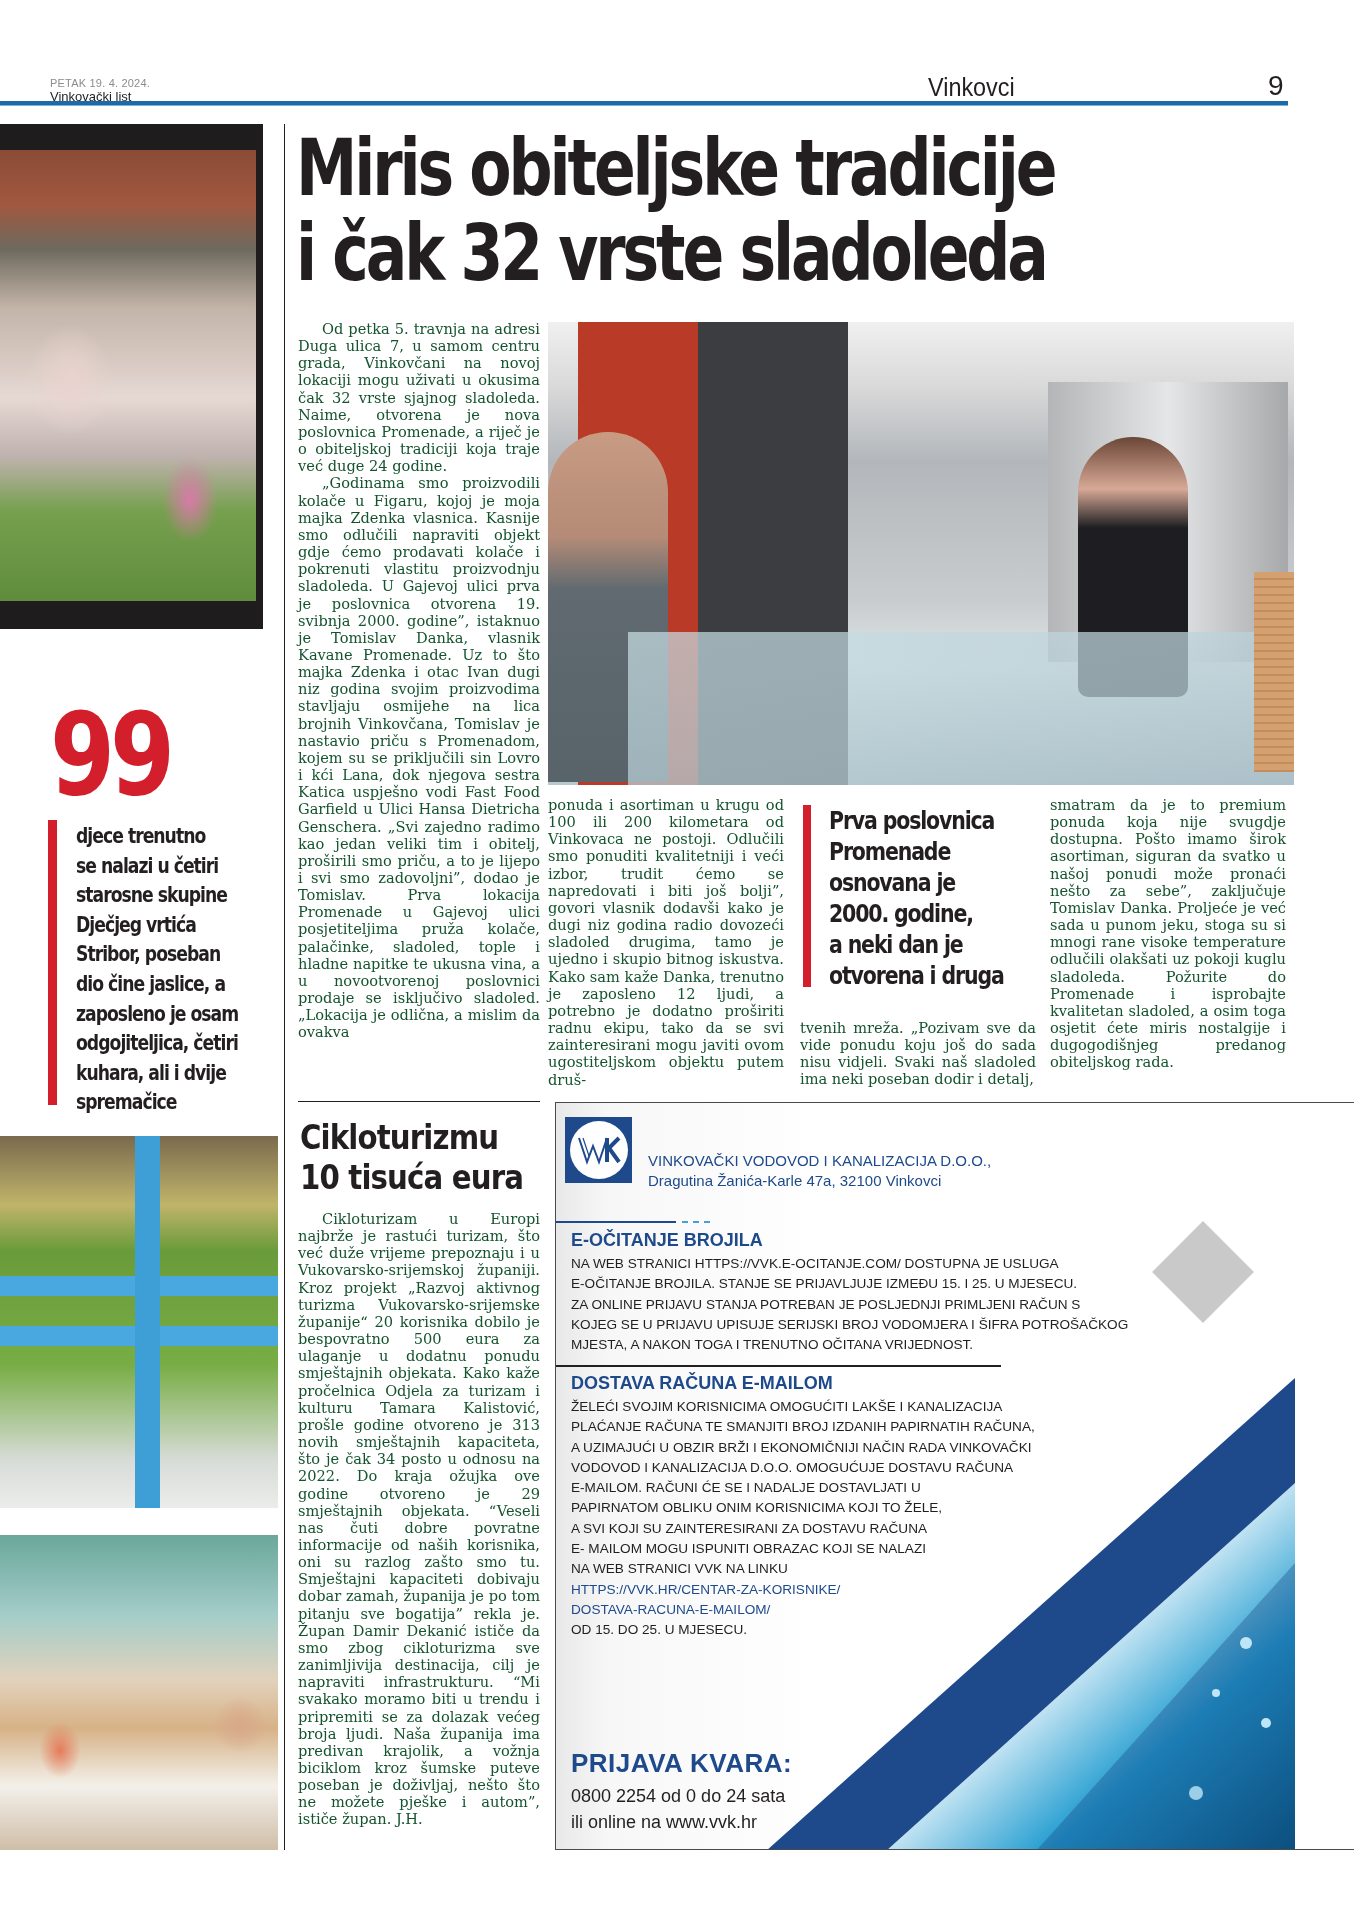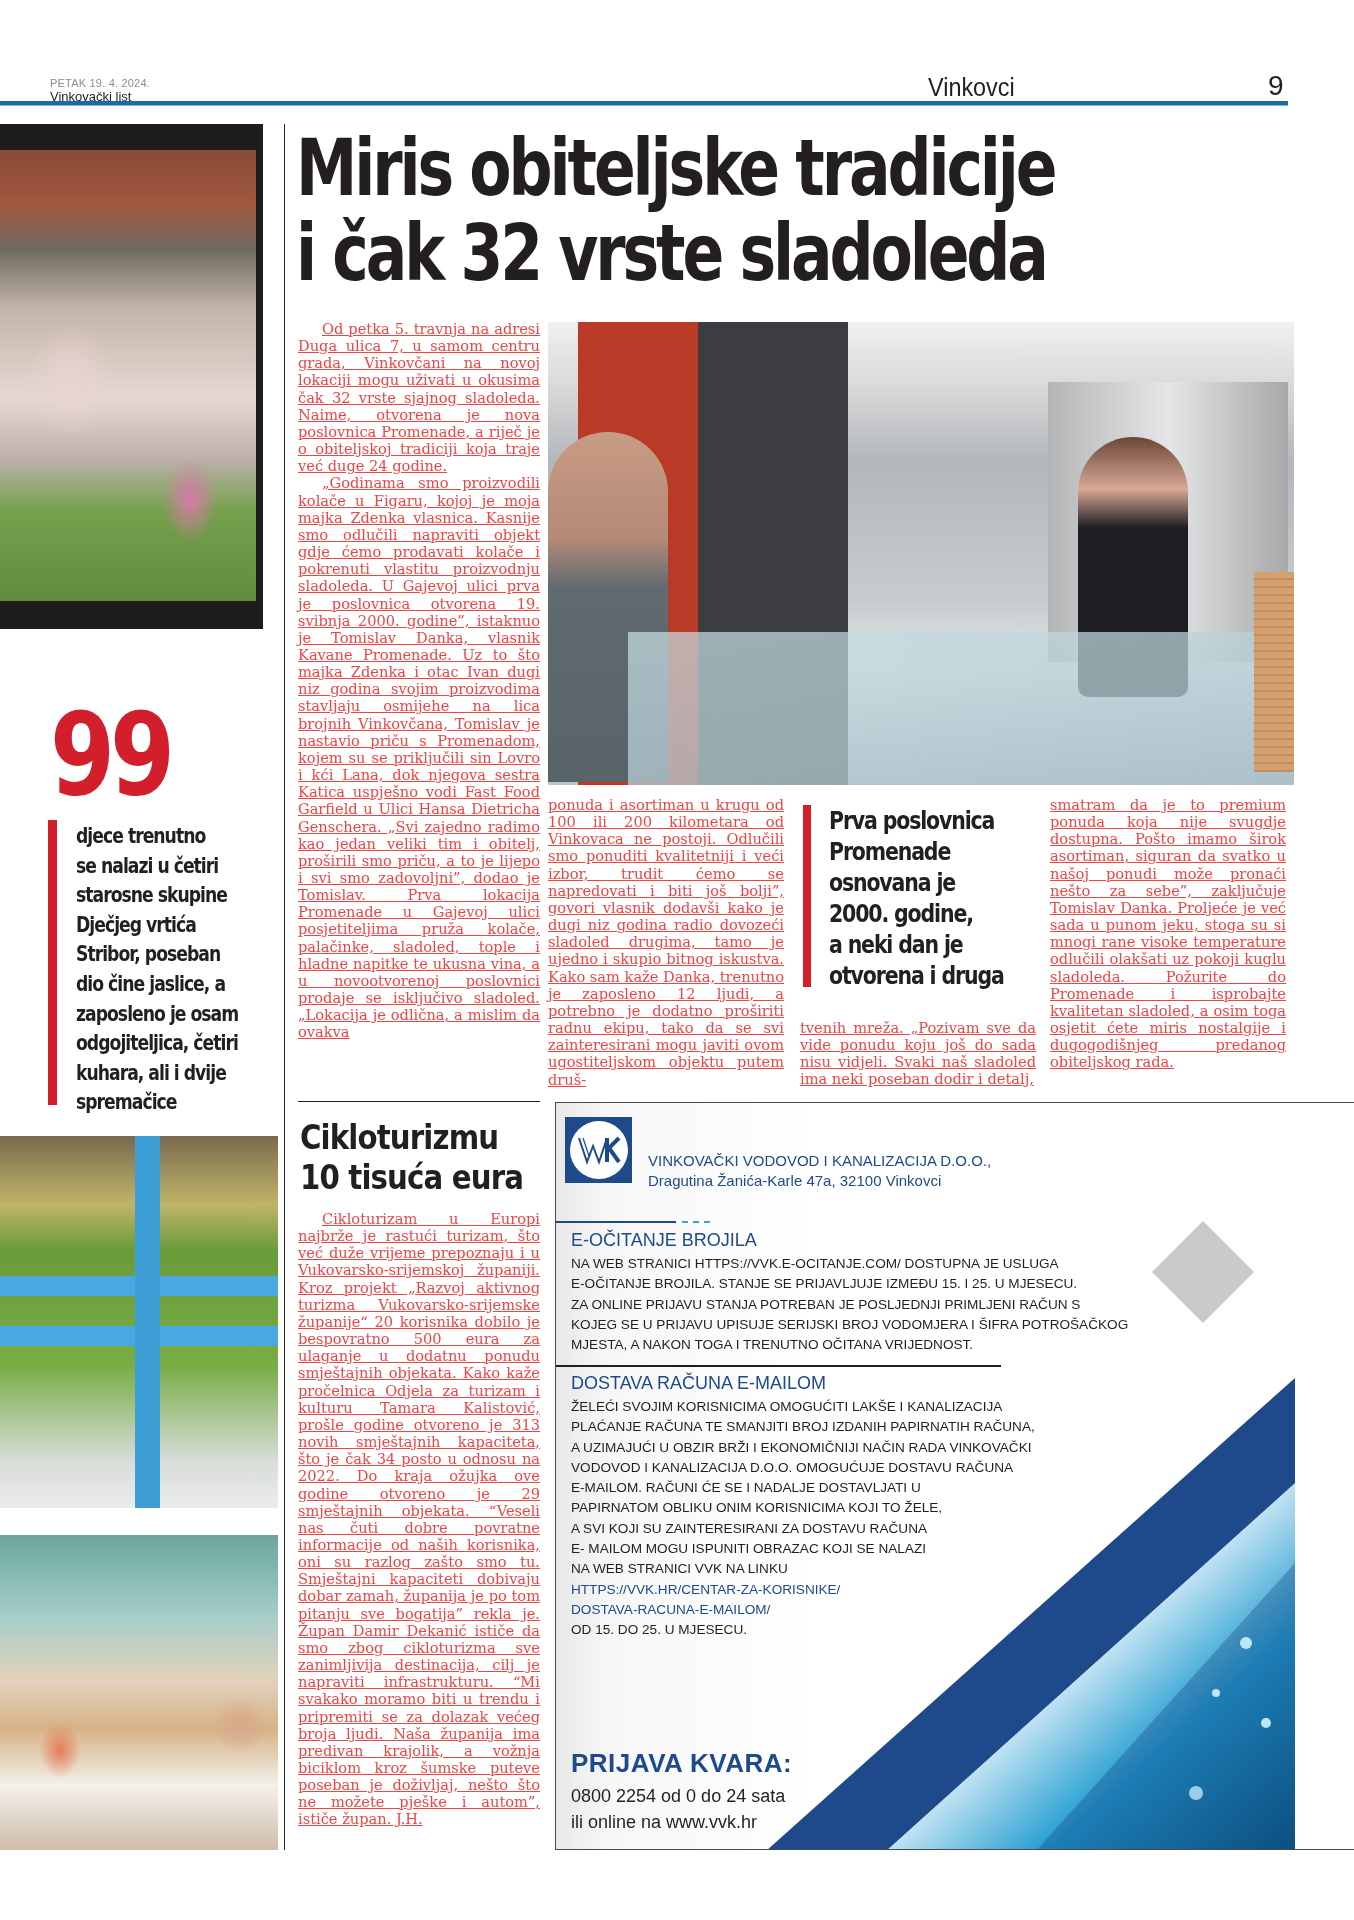--- a/index.html
+++ b/index.html
@@ -46,21 +46,21 @@
   .ice-cups { position: absolute; right: 0; top: 250px; width: 40px; height: 200px; background: repeating-linear-gradient(180deg, #d5a06f 0 6px, #c48d5c 6px 8px); }
 
   .v-rule { position: absolute; width: 1px; background: #231f20; }
 
   
   .headline { position: absolute; left: 296px; top: 126px; width: 1000px;
     font: bold 79px/85px "DejaVu Sans", sans-serif; color: #231f20; letter-spacing: -4px;
     transform: scaleX(0.78); transform-origin: left top; white-space: nowrap; }
 
   
-  .col { position: absolute; font: 14.6px/17.15px "DejaVu Serif", serif; color: #ef4444; text-align: justify; hyphens: none; text-decoration: underline; }
+  .col { position: absolute; font: 14.6px/17.15px "DejaVu Serif", serif; color: #14532d; text-align: justify; hyphens: none; }
   .col p { text-indent: 24px; }
   .col p.noind { text-indent: 0; }
   .col-a { left: 298px; top: 320px; width: 242px; }
   .col-b { left: 548px; top: 796px; width: 236px; }
   .col-c { left: 800px; top: 1019px; width: 236px; }
   .col-d { left: 1050px; top: 796px; width: 236px; }
 
   
   .pullquote { position: absolute; left: 803px; top: 805px; width: 240px; }
   .pq-bar { position: absolute; left: 0; top: 0; width: 8px; height: 182px; background: #d21f2b; }
@@ -77,21 +77,21 @@
   .col-e { left: 298px; top: 1210px; width: 242px; }
 
   
   .ad { position: absolute; left: 555px; top: 1102px; width: 882px; height: 748px; border: 1px solid #4a4a4a; overflow: hidden;
     background: linear-gradient(90deg, #e8e8e8 0%, #f7f7f7 6%, #ffffff 30%); font-family: "Liberation Sans", sans-serif; }
   .ad-logo { position: absolute; left: 9px; top: 14px; width: 67px; height: 66px; background: #1e4a8c; }
   .ad-logo-circle { position: absolute; left: 5px; top: 4px; width: 58px; height: 58px; border-radius: 50%; background: #fff; display: flex; align-items: center; justify-content: center; }
   .ad-company { position: absolute; left: 92px; top: 48px; font-size: 15px; line-height: 20px; color: #1e4a8c; }
   .ad-line { position: absolute; left: 0; top: 118px; width: 120px; height: 2px; background: #1e4a8c; }
   .ad-dash { position: absolute; left: 126px; top: 118px; width: 28px; height: 2px; background: repeating-linear-gradient(90deg, #46a0d8 0 6px, transparent 6px 11px); }
-  .ad-h { position: absolute; left: 15px; font-weight: normal; font-size: 18px; color: #1e4a8c; }
+  .ad-h { position: absolute; left: 15px; font-weight: bold; font-size: 18px; color: #1e4a8c; }
   .ad-body { position: absolute; left: 15px; font-size: 13.6px; line-height: 20.3px; color: #231f20; white-space: nowrap; }
   .ad-link { color: #1e4a8c; }
   .ad-contact { position: absolute; left: 18px; top: 1636px; font-size: 17.4px; line-height: 25.5px; color: #1e4a8c; }
   .ad-contact b { font-weight: bold; }
   .ad-fault-h { position: absolute; left: 15px; font-weight: bold; font-size: 26px; color: #1e4a8c; letter-spacing: 0.5px; }
   .ad-fault-t { position: absolute; left: 15px; font-size: 18px; line-height: 26px; color: #231f20; }
   .ad-diamond { position: absolute; left: 611px; top: 133px; width: 72px; height: 72px; background: #c9c9c9; transform: rotate(45deg); }
   .ad-stripe { position: absolute; left: 160px; top: 120px; width: 900px; height: 900px; }
 </style>
 </head>

